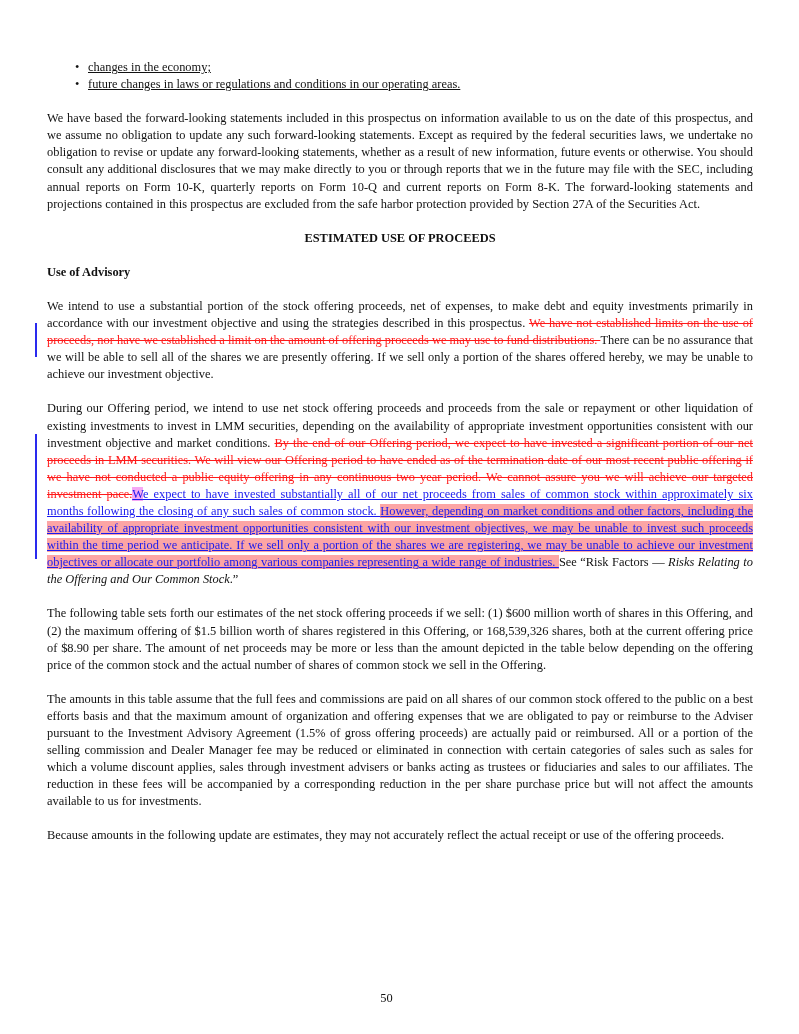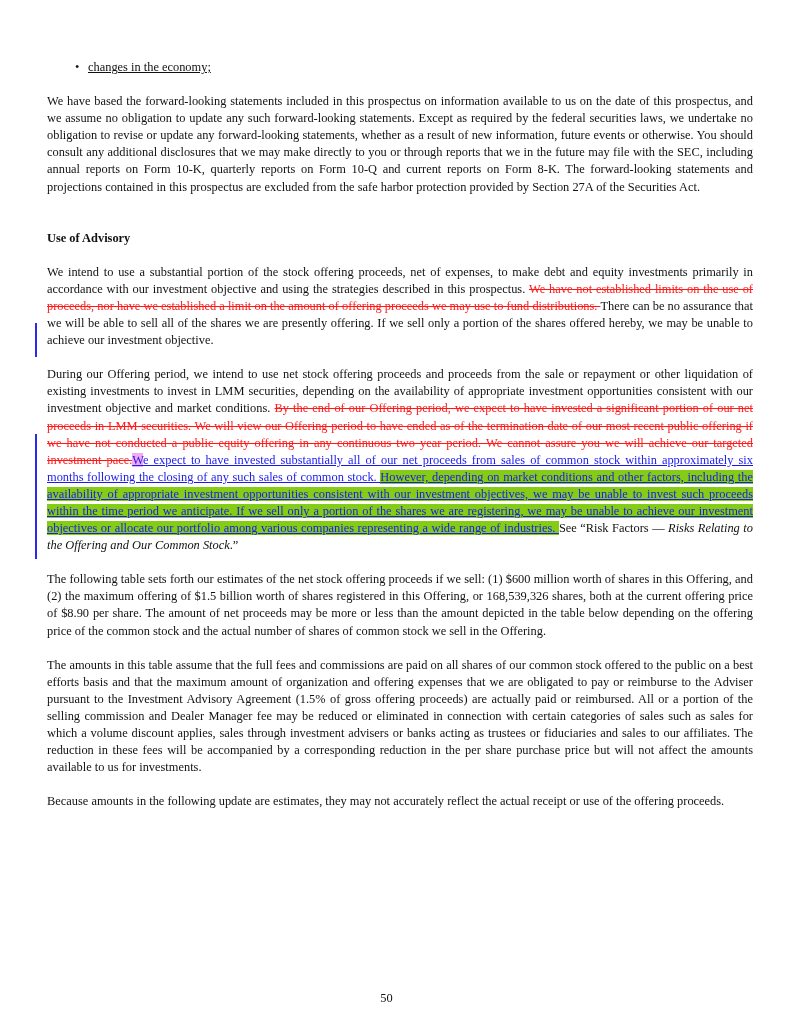--- a/index.html
+++ b/index.html
@@ -11,39 +11,41 @@
   .page { position: absolute; left: 47px; top: 59px; width: 706px; }
   ul.bullets { list-style: none; margin: 0; padding: 0 0 0 28px; text-decoration: underline; }
   ul.bullets li { position: relative; padding-left: 13px; }
   ul.bullets li::before { content: "\2022"; position: absolute; left: 0; top: 0; }
   p { margin: 0; text-align: justify; }
   .gap { height: 17px; }
   .heading { text-align: center; font-weight: bold; margin: 0; }
   .subheading { font-weight: bold; margin: 0; }
   .del { color: #ff1a1a; text-decoration: line-through; text-decoration-color: #ff1a1a; }
   .ins { color: #1a1aee; text-decoration: underline; text-decoration-color: #1a1aee; }
-  .ins-hl { color: #1a1aee; text-decoration: underline; background: #84cc16; }
+  .ins-hl { color: #1a1aee; text-decoration: underline; background: #fca5a5; }
   .ins-mark { background: #f5a8f5; }
   .change-bar { position: absolute; width: 2px; background: #2a2aee; }
   .page-number { position: absolute; top: 990px; left: 0; width: 773px; text-align: center; font-size: 12.4px; }
   .italic { font-style: italic; }
 </style>
 </head>
 <body>
 
 <div class="change-bar" style="left:35px; top:323px; height:34px;"></div>
 <div class="change-bar" style="left:35px; top:434px; height:125px;"></div>
 
 <div class="page">
   <ul class="bullets">
     <li>changes in the economy;</li>
+    <li>future changes in laws or regulations and conditions in our operating areas.</li>
   </ul>
   <div class="gap"></div>
   <p>We have based the forward-looking statements included in this prospectus on information available to us on the date of this prospectus, and we assume no obligation to update any such forward-looking statements. Except as required by the federal securities laws, we undertake no obligation to revise or update any forward-looking statements, whether as a result of new information, future events or otherwise. You should consult any additional disclosures that we may make directly to you or through reports that we in the future may file with the SEC, including annual reports on Form 10-K, quarterly reports on Form 10-Q and current reports on Form 8-K. The forward-looking statements and projections contained in this prospectus are excluded from the safe harbor protection provided by Section 27A of the Securities Act.</p>
   <div class="gap"></div>
+  <p class="heading">ESTIMATED USE OF PROCEEDS</p>
   <div class="gap"></div>
   <p class="subheading">Use of Advisory</p>
   <div class="gap"></div>
   <p><span>We intend to use a substantial portion of the stock offering proceeds, net of expenses, to make debt and equity investments primarily in accordance with our investment objective and using the strategies described in this prospectus. </span><span class="del">We have not established limits on the use of proceeds, nor have we established a limit on the amount of offering proceeds we may use to fund distributions. </span><span>There can be no assurance that we will be able to sell all of the shares we are presently offering. If we sell only a portion of the shares offered hereby, we may be unable to achieve our investment objective.</span></p>
   <div class="gap"></div>
   <p><span>During our Offering period, we intend to use net stock offering proceeds and proceeds from the sale or repayment or other liquidation of existing investments to invest in LMM securities, depending on the availability of appropriate investment opportunities consistent with our investment objective and market conditions. </span><span class="del">By the end of our Offering period, we expect to have invested a significant portion of our net proceeds in LMM securities. We will view our Offering period to have ended as of the termination date of our most recent public offering if we have not conducted a public equity offering in any continuous two year period. We cannot assure you we will achieve our targeted investment pace.</span><span class="ins ins-mark">W</span><span class="ins">e expect to have invested substantially all of our net proceeds from sales of common stock within approximately six months following the closing of any such sales of common stock. </span><span class="ins-hl"> However, depending on market conditions and other factors, including the availability of appropriate investment opportunities consistent with our investment objectives, we may be unable to invest such proceeds within the time period we anticipate.  If we sell only a portion of the shares we are registering, we may be unable to achieve our investment objectives or allocate our portfolio among various companies representing a wide range of industries. </span><span> See “Risk Factors — </span><span class="italic">Risks Relating to the Offering and Our Common Stock</span><span>.”</span></p>
   <div class="gap"></div>
   <p>The following table sets forth our estimates of the net stock offering proceeds if we sell: (1) $600 million worth of shares in this Offering, and (2) the maximum offering of $1.5 billion worth of shares registered in this Offering, or 168,539,326 shares, both at the current offering price of $8.90 per share. The amount of net proceeds may be more or less than the amount depicted in the table below depending on the offering price of the common stock and the actual number of shares of common stock we sell in the Offering.</p>
   <div class="gap"></div>
   <p>The amounts in this table assume that the full fees and commissions are paid on all shares of our common stock offered to the public on a best efforts basis and that the maximum amount of organization and offering expenses that we are obligated to pay or reimburse to the Adviser pursuant to the Investment Advisory Agreement (1.5% of gross offering proceeds) are actually paid or reimbursed. All or a portion of the selling commission and Dealer Manager fee may be reduced or eliminated in connection with certain categories of sales such as sales for which a volume discount applies, sales through investment advisers or banks acting as trustees or fiduciaries and sales to our affiliates. The reduction in these fees will be accompanied by a corresponding reduction in the per share purchase price but will not affect the amounts available to us for investments.</p>

